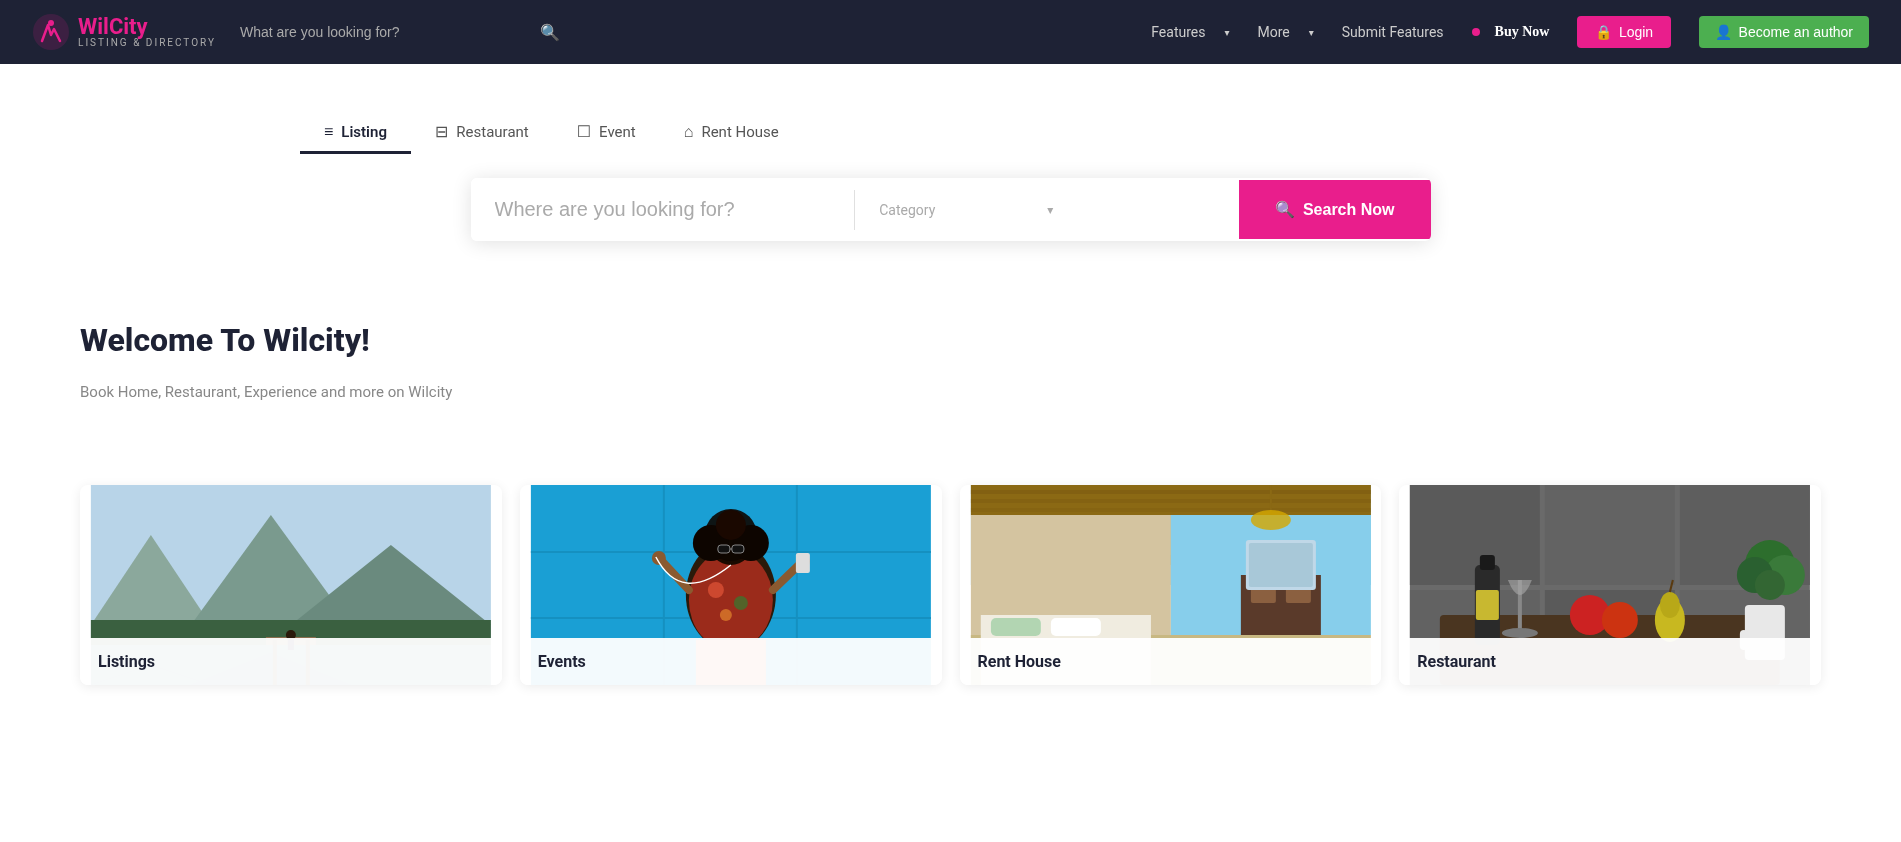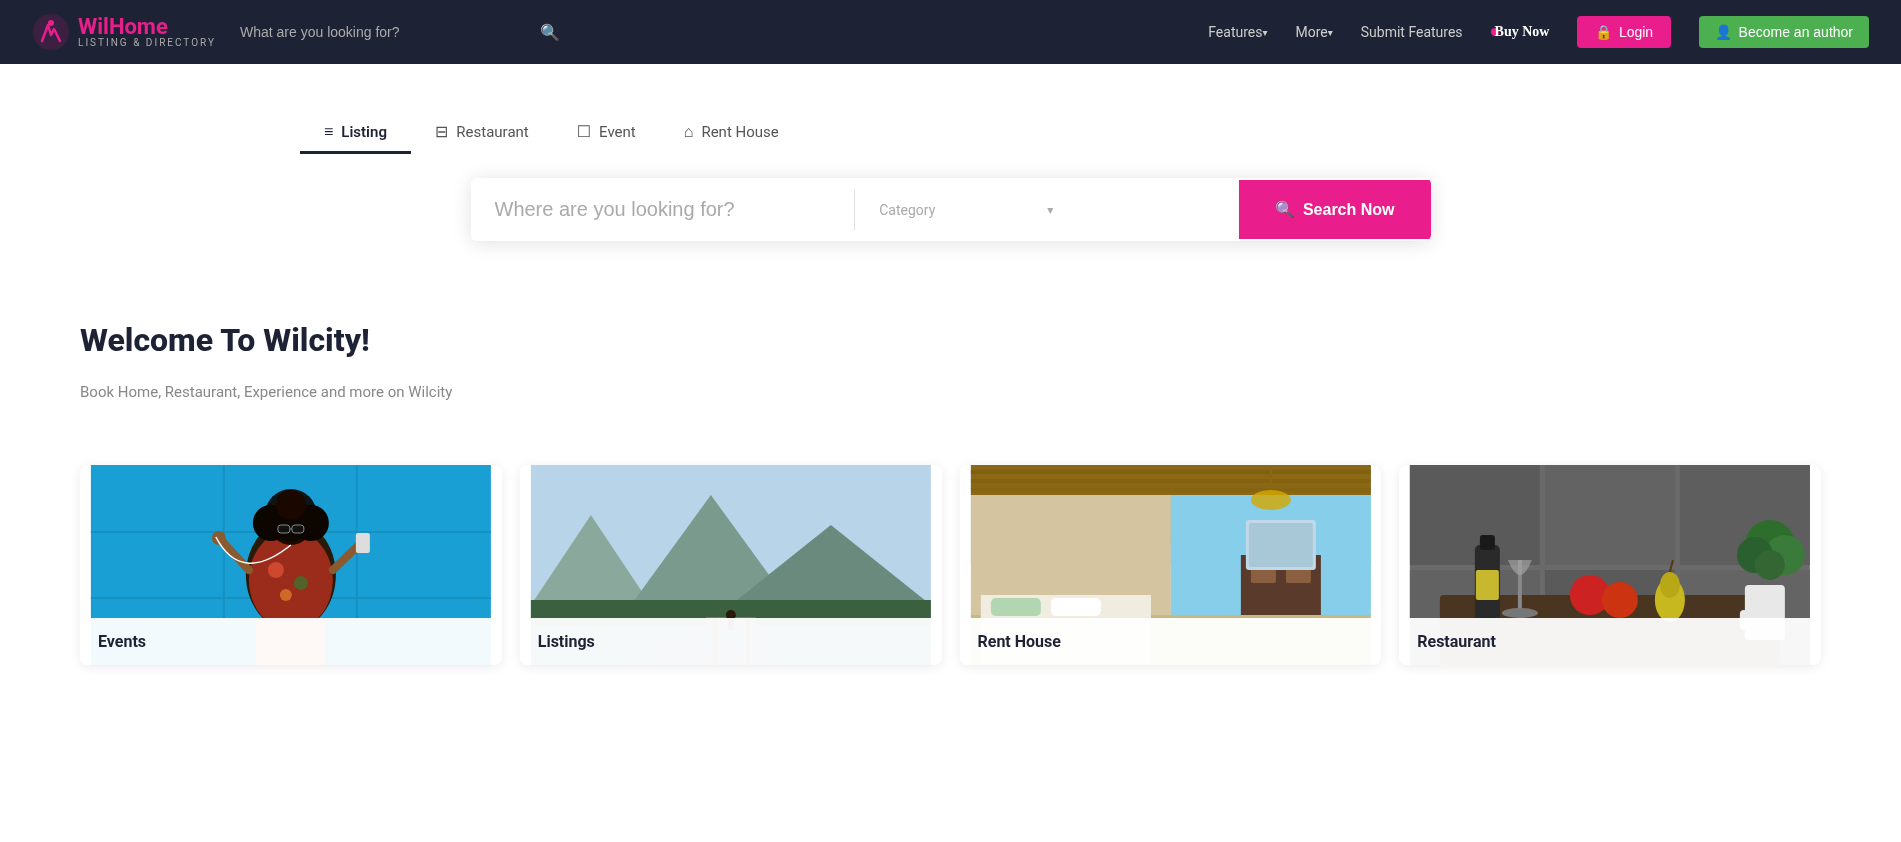--- a/index.html
+++ b/index.html
@@ -67,21 +67,21 @@
       display: flex;
       align-items: center;
       gap: 28px;
     }
     .nav-link {
       color: #ccc;
       font-size: 14px;
       cursor: pointer;
       display: flex;
       align-items: center;
-      gap: 0;
+      gap: 19px;
       text-decoration: none;
       white-space: nowrap;
     }
     .nav-chevron { font-size: 10px; }
     .nav-dot {
       width: 8px; height: 8px;
       background: #e91e8c;
       border-radius: 50%;
       display: inline-block;
       margin-right: -4px;
@@ -201,21 +201,21 @@
     }
     .welcome-title {
       font-size: 32px;
       font-weight: 800;
       color: #1e2235;
       margin-bottom: 24px;
     }
     .welcome-sub {
       font-size: 15px;
       color: #888;
-      margin-bottom: 32px;
+      margin-bottom: 52px;
     }
 
     
     .cards-grid {
       display: grid;
       grid-template-columns: repeat(4, 1fr);
       gap: 18px;
       padding: 0 80px 48px;
     }
     .card {
@@ -248,21 +248,21 @@
 <body>
 
 <nav class="navbar">
   <a class="logo-area" href="#">
     <svg class="logo-icon" viewBox="0 0 38 38" fill="none" xmlns="http://www.w3.org/2000/svg">
       <circle cx="19" cy="19" r="18" fill="#e91e8c" opacity="0.15"></circle>
       <path d="M10 28 L16 12 L19 22 L22 16 L28 28" stroke="#e91e8c" stroke-width="2.5" stroke-linecap="round" stroke-linejoin="round" fill="none"></path>
       <circle cx="19" cy="10" r="3" fill="#e91e8c"></circle>
     </svg>
     <div class="logo-text-wrap">
-      <span class="logo-brand"><span style="color:#e91e8c">Wil</span><span>Home</span></span>
+      <span class="logo-brand"><span style="color:#e91e8c">Wil</span><span>City</span></span>
       <span class="logo-sub">LISTING &amp; DIRECTORY</span>
     </div>
   </a>
 
   <div class="search-bar-nav">
     <input type="text" placeholder="What are you looking for?" style="">
     <span class="search-icon-nav">🔍</span>
   </div>
 
   <div class="nav-right">
@@ -329,20 +329,48 @@
 <section class="welcome-section">
   <h2 class="welcome-title">Welcome To Wilcity!</h2>
   <p class="welcome-sub">Book Home, Restaurant, Experience and more on Wilcity</p>
 </section>
 
 <div class="cards-grid">
 
   <div class="card">
     <svg class="scene-svg" viewBox="0 0 400 200" xmlns="http://www.w3.org/2000/svg">
 
+      <rect x="0" y="0" width="400" height="200" fill="#b8d4e8"></rect>
+
+      <polygon points="0,140 60,50 120,140" fill="#8ba89c"></polygon>
+
+      <polygon points="100,140 180,30 260,140" fill="#7a9a8e"></polygon>
+
+      <polygon points="200,140 300,60 400,140" fill="#6a8a7e"></polygon>
+
+      <rect x="0" y="135" width="400" height="25" fill="#3a6040"></rect>
+
+      <rect x="0" y="160" width="400" height="40" fill="#5a8090"></rect>
+
+      <polygon points="100,200 180,168 260,200" fill="#4a7080" opacity="0.7"></polygon>
+      <polygon points="0,200 60,180 120,200" fill="#5a8090" opacity="0.5"></polygon>
+
+      <rect x="175" y="152" width="50" height="8" fill="#8b6e4e"></rect>
+      <rect x="182" y="155" width="4" height="45" fill="#6b4e2e"></rect>
+      <rect x="215" y="155" width="4" height="45" fill="#6b4e2e"></rect>
+
+      <circle cx="200" cy="150" r="5" fill="#2a1a0a"></circle>
+      <rect x="197" y="155" width="6" height="10" fill="#2a1a3a"></rect>
+    </svg>
+    <div class="card-label">Listings</div>
+  </div>
+
+  <div class="card">
+    <svg class="scene-svg" viewBox="0 0 400 200" xmlns="http://www.w3.org/2000/svg">
+
       <rect x="0" y="0" width="400" height="200" fill="#1a9fd4"></rect>
 
       <line x1="133" y1="0" x2="133" y2="200" stroke="#1590c0" stroke-width="2"></line>
       <line x1="266" y1="0" x2="266" y2="200" stroke="#1590c0" stroke-width="2"></line>
       <line x1="0" y1="67" x2="400" y2="67" stroke="#1590c0" stroke-width="2"></line>
       <line x1="0" y1="133" x2="400" y2="133" stroke="#1590c0" stroke-width="2"></line>
 
       <ellipse cx="200" cy="110" rx="45" ry="55" fill="#2a1a0a"></ellipse>
 
       <ellipse cx="200" cy="115" rx="42" ry="50" fill="#cc3322" opacity="0.7"></ellipse>
@@ -367,48 +395,20 @@
       <circle cx="128" cy="73" r="7" fill="#8a5a30"></circle>
       <circle cx="272" cy="76" r="7" fill="#8a5a30"></circle>
 
       <rect x="265" y="68" width="14" height="20" rx="2" fill="#ddd"></rect>
 
       <path d="M200 80 Q150 120 125 72" stroke="#fff" stroke-width="1.5" fill="none"></path>
 
       <rect x="165" y="155" width="70" height="45" fill="#e8714a"></rect>
     </svg>
     <div class="card-label">Events</div>
-  </div>
-
-  <div class="card">
-    <svg class="scene-svg" viewBox="0 0 400 200" xmlns="http://www.w3.org/2000/svg">
-
-      <rect x="0" y="0" width="400" height="200" fill="#b8d4e8"></rect>
-
-      <polygon points="0,140 60,50 120,140" fill="#8ba89c"></polygon>
-
-      <polygon points="100,140 180,30 260,140" fill="#7a9a8e"></polygon>
-
-      <polygon points="200,140 300,60 400,140" fill="#6a8a7e"></polygon>
-
-      <rect x="0" y="135" width="400" height="25" fill="#3a6040"></rect>
-
-      <rect x="0" y="160" width="400" height="40" fill="#5a8090"></rect>
-
-      <polygon points="100,200 180,168 260,200" fill="#4a7080" opacity="0.7"></polygon>
-      <polygon points="0,200 60,180 120,200" fill="#5a8090" opacity="0.5"></polygon>
-
-      <rect x="175" y="152" width="50" height="8" fill="#8b6e4e"></rect>
-      <rect x="182" y="155" width="4" height="45" fill="#6b4e2e"></rect>
-      <rect x="215" y="155" width="4" height="45" fill="#6b4e2e"></rect>
-
-      <circle cx="200" cy="150" r="5" fill="#2a1a0a"></circle>
-      <rect x="197" y="155" width="6" height="10" fill="#2a1a3a"></rect>
-    </svg>
-    <div class="card-label">Listings</div>
   </div>
 
   <div class="card">
     <svg class="scene-svg" viewBox="0 0 400 200" xmlns="http://www.w3.org/2000/svg">
 
       <rect x="0" y="0" width="400" height="100" fill="#87ceeb"></rect>
 
       <polygon points="200,20 280,80 120,80" fill="#8fbc8f"></polygon>
       <polygon points="280,30 380,80 180,80" fill="#7aad7a"></polygon>
 

